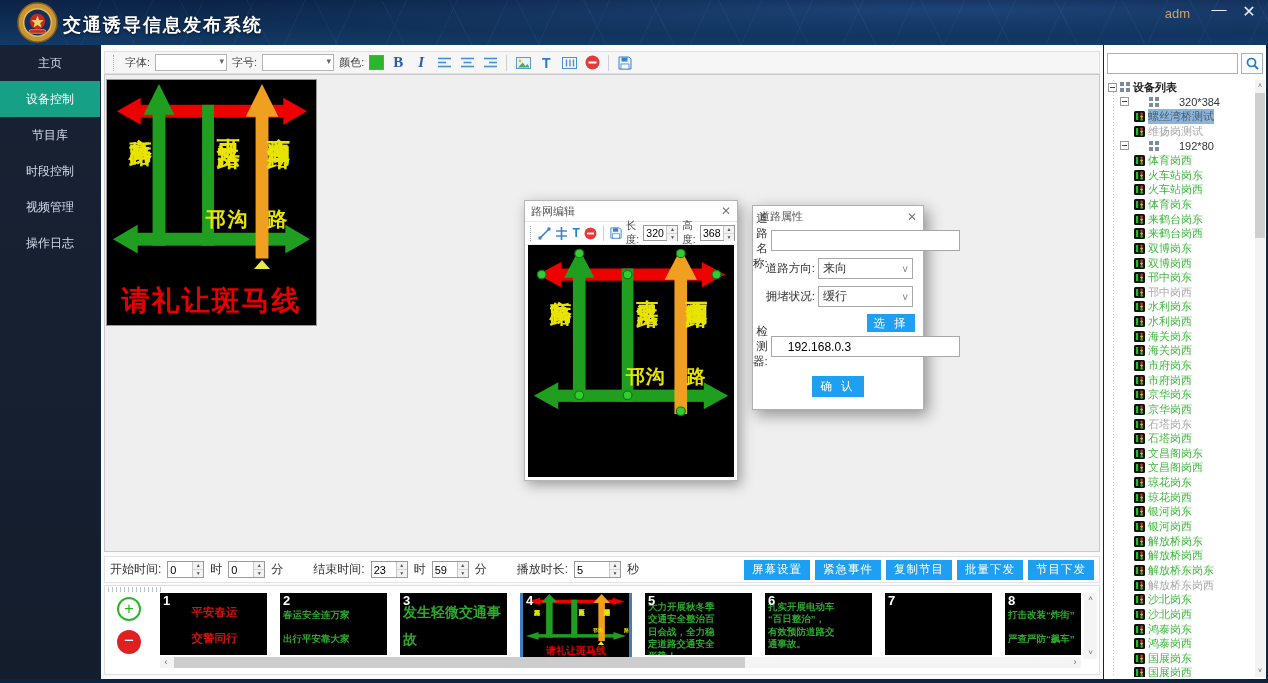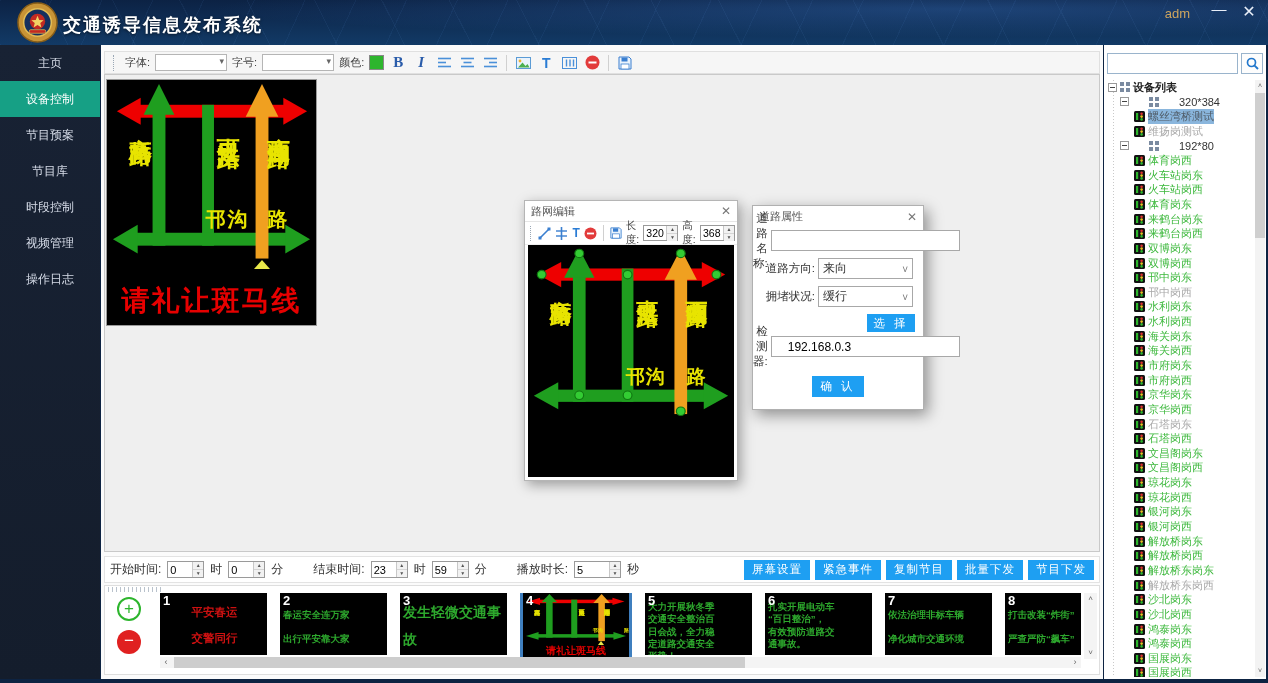--- a/index.html
+++ b/index.html
@@ -201,23 +201,20 @@
 
       <div class="side-item">
         <span>主页</span>
       </div>
 
 
       <div class="side-item active">
         <span>设备控制</span>
       </div>
 
-      <div class="side-item">
-        <span>节目预案</span>
-      </div>
 
       <div class="side-item">
         <span>节目库</span>
       </div>
 
       <div class="side-item">
         <span>时段控制</span>
       </div>
 
       <div class="side-item">
@@ -431,22 +428,20 @@
             <div class="thumb t-green tight">
               <span class="thumb-num">6</span>
               <div class="thumb-text">扎实开展电动车
 “百日整治”，
 有效预防道路交
 通事故。</div>
             </div>
 
             <div class="thumb t-green sp22">
               <span class="thumb-num">7</span>
-              <div class="thumb-text">依法治理非标车辆
-净化城市交通环境</div>
             </div>
 
             <div class="thumb t-green sp22">
               <span class="thumb-num">8</span>
               <div class="thumb-text">打击改装“炸街”
 严查严防“飙车”</div>
             </div>
           </span>
       </div>
       <div class="hscroll">

